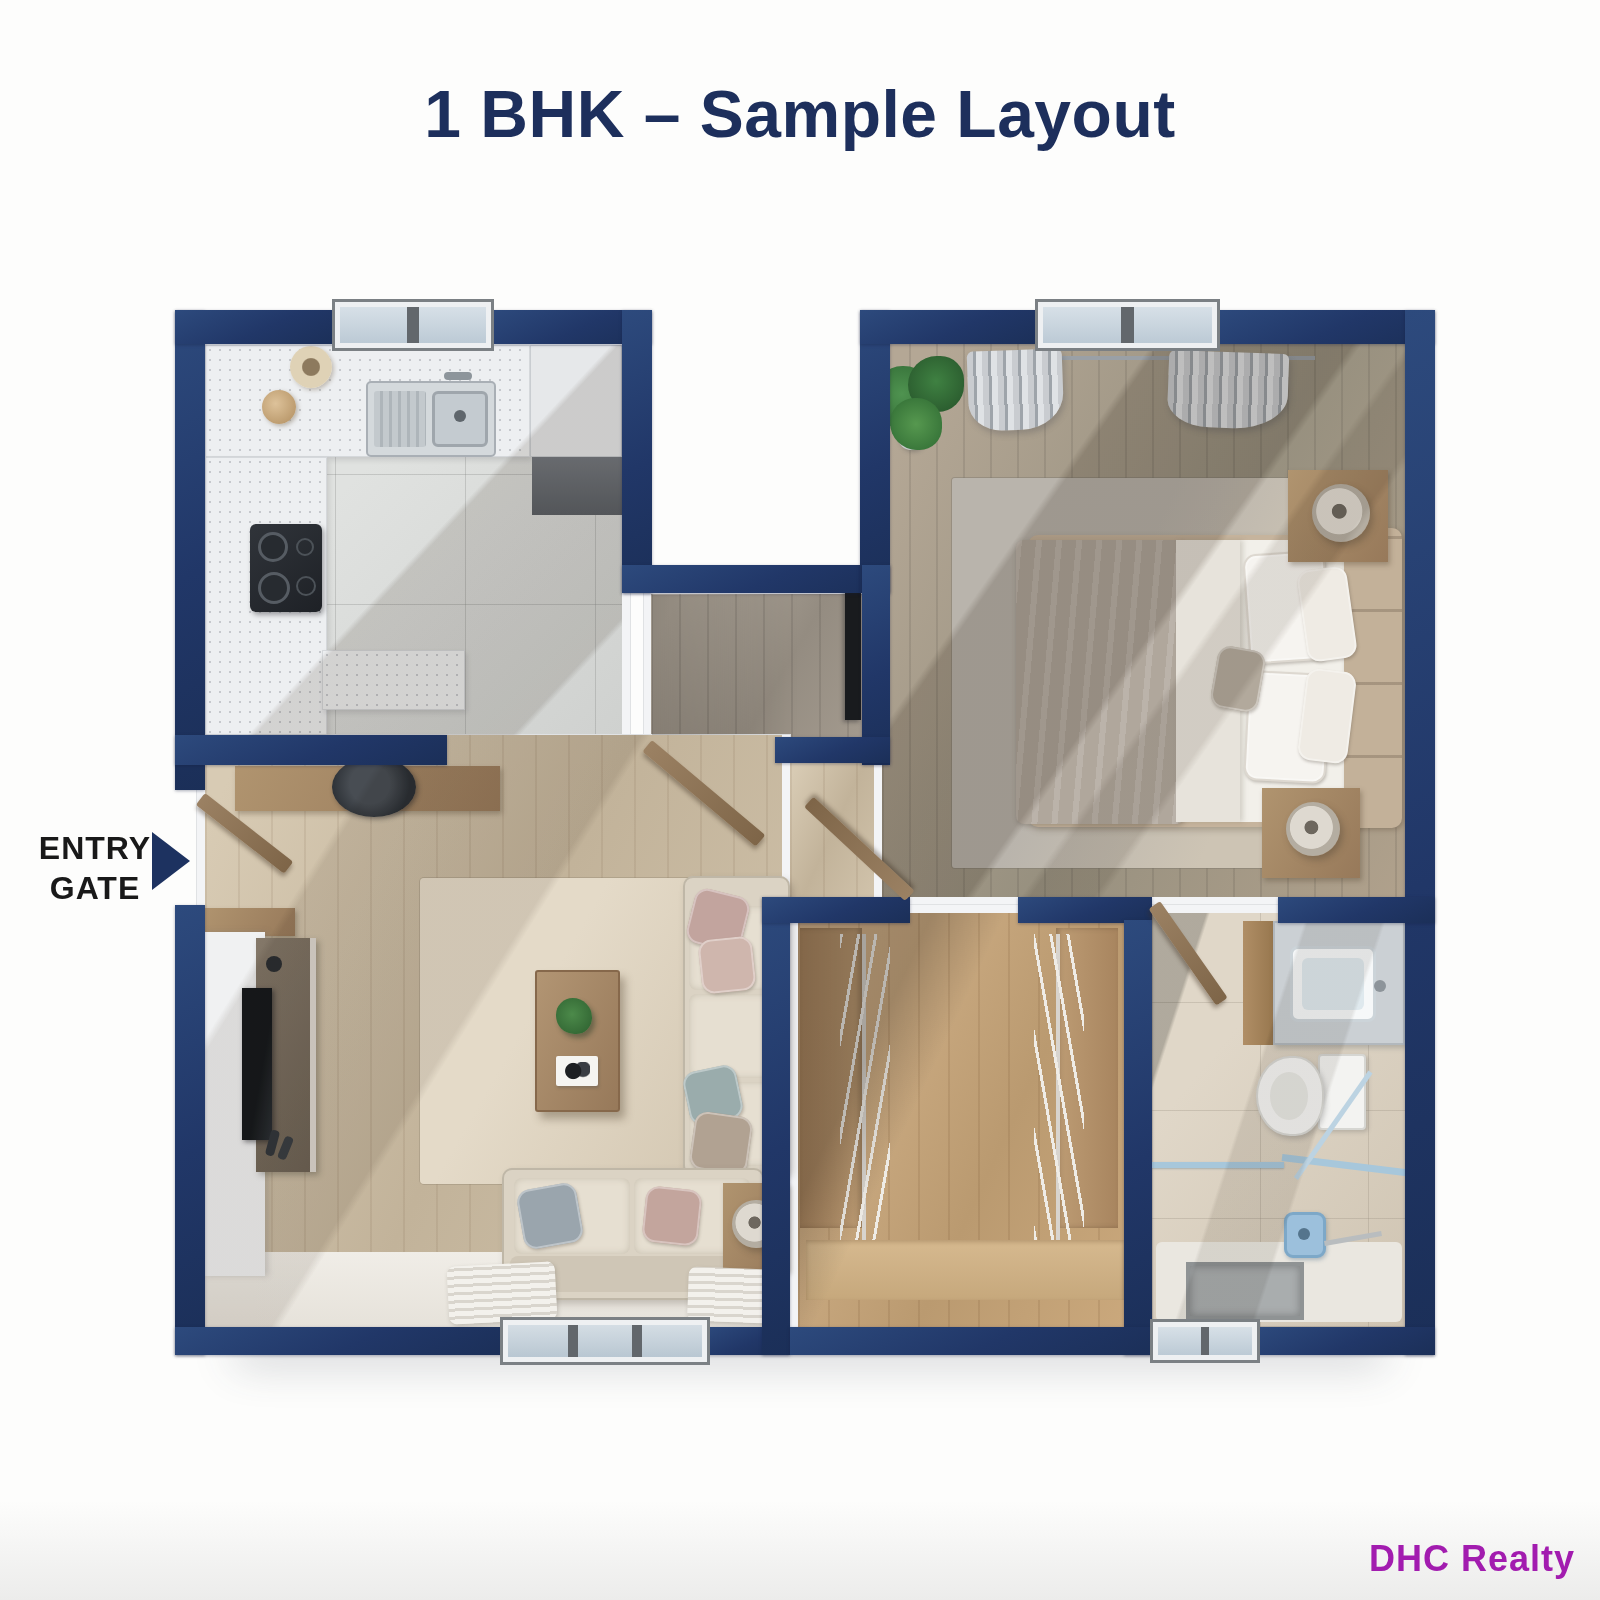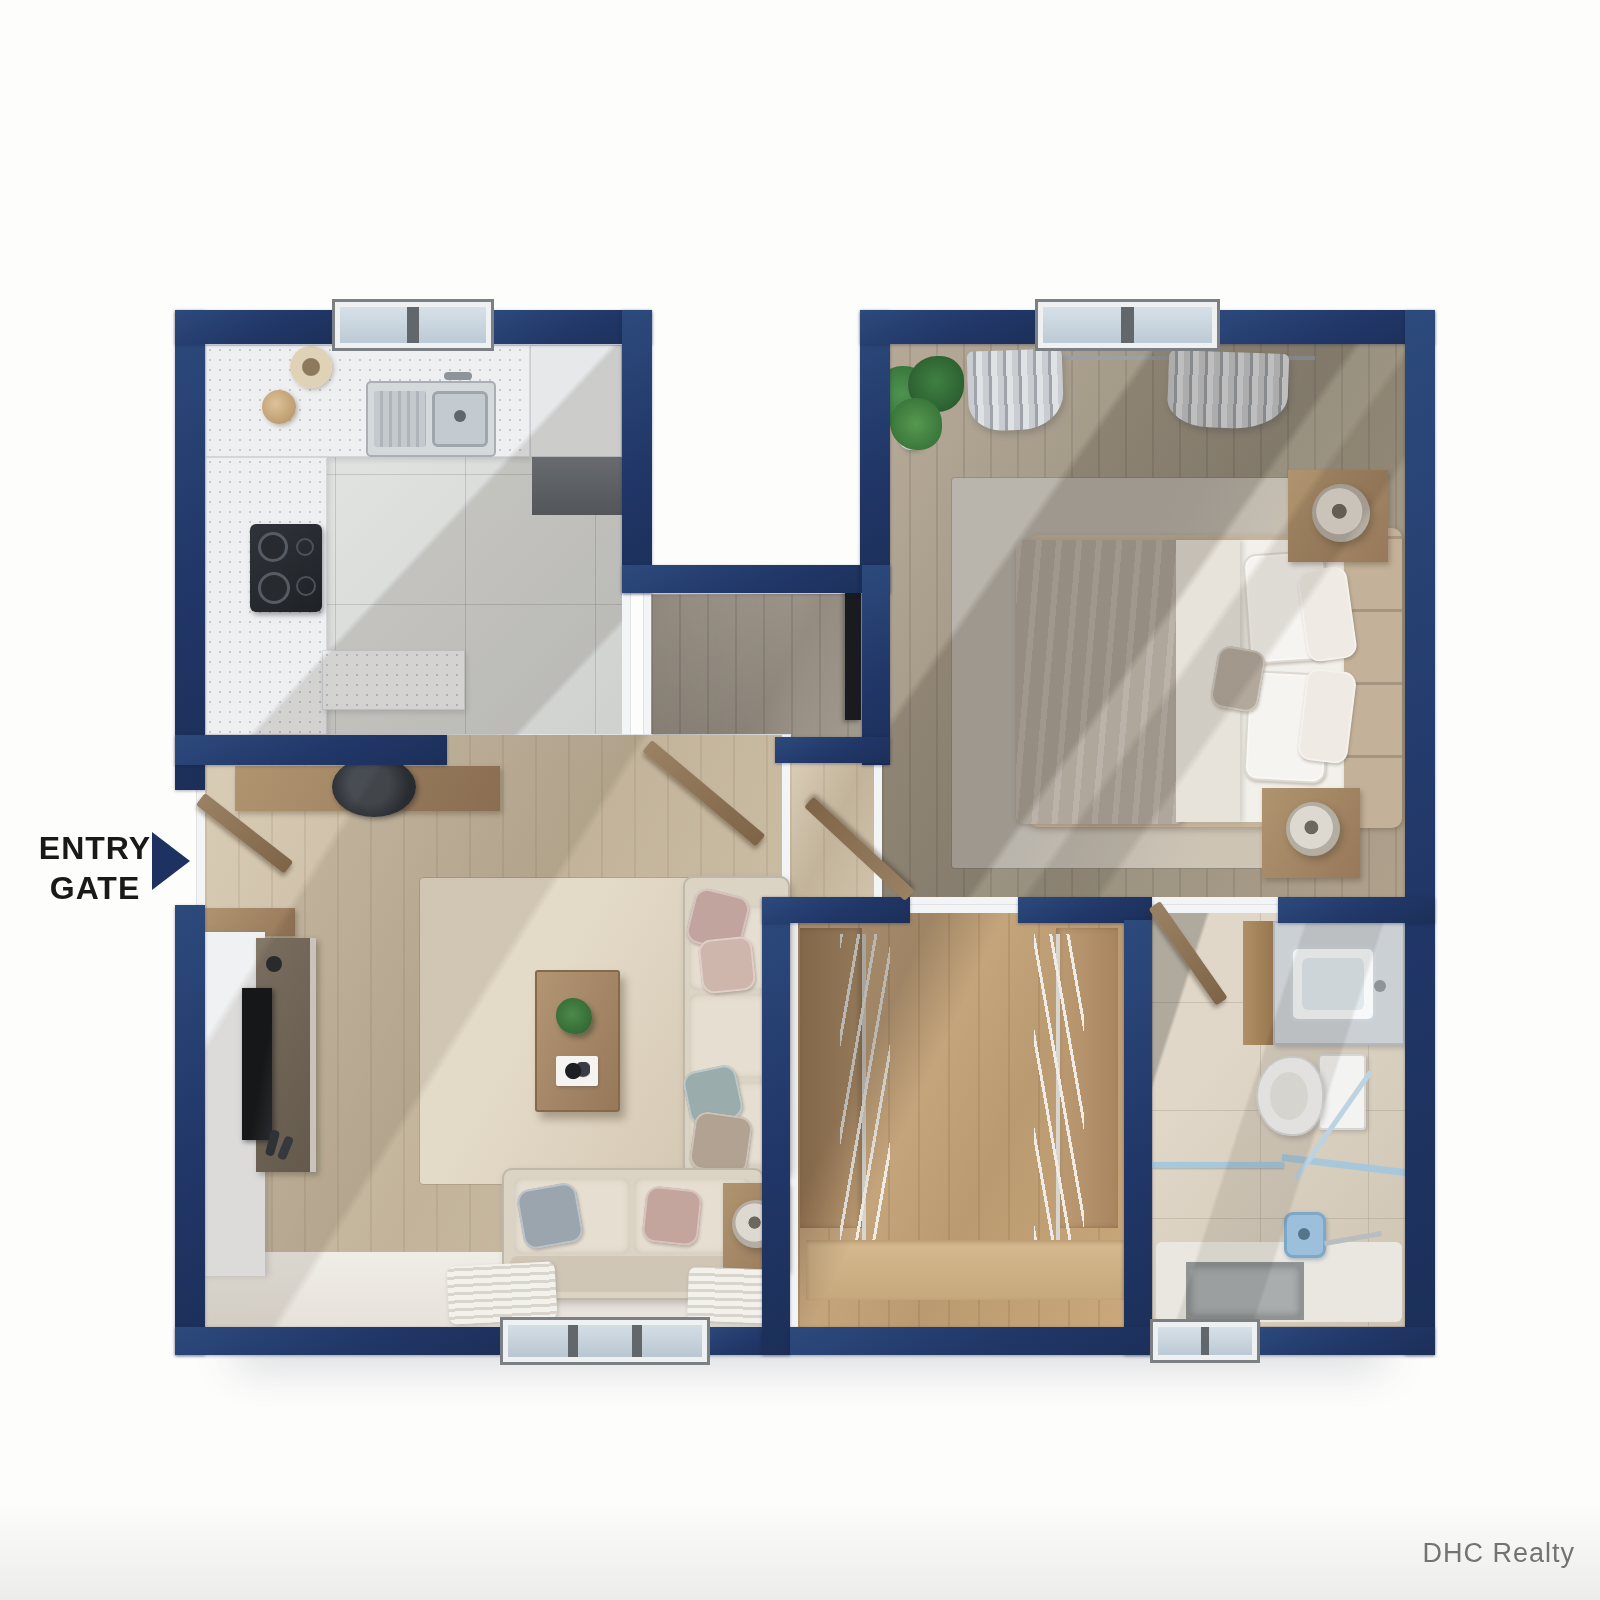--- a/index.html
+++ b/index.html
@@ -55,27 +55,28 @@
   .hangers-r{background-image:repeating-linear-gradient(80deg,#efece6 0 3px,rgba(0,0,0,0) 3px 17px),
              linear-gradient(90deg,rgba(0,0,0,0) 0 22px,#d8d4ce 22px 26px,rgba(0,0,0,0) 26px);}
   .curtain{background:repeating-linear-gradient(90deg,#c9ccd0 0 6px,#9ea4aa 6px 9px,#dfe2e5 9px 15px);
            border-radius:6px 6px 45% 35%;box-shadow:2px 4px 6px rgba(80,80,85,.30);}
   .curtpile{background:repeating-linear-gradient(0deg,#f3f1ec 0 5px,#d9d5cd 5px 8px);
             border-radius:8px;box-shadow:1px 2px 4px rgba(100,95,85,.3);}
   .woodfurn{background:linear-gradient(120deg,#b0946f,#97795a);box-shadow:2px 3px 5px rgba(80,65,45,.35);}
   .title{font-weight:600;font-size:66px;line-height:1.1;color:#1d2f5c;letter-spacing:.5px;text-align:center;}
   .subtitle{font-weight:500;font-size:30px;color:#141414;text-align:center;}
   .entry{font-weight:600;font-size:32px;line-height:1.25;color:#191919;letter-spacing:1px;text-align:center;}
-  .watermark{font-weight:400;font-size:27px;color:#737373;letter-spacing:1px;}
+  .watermark{font-weight:700;font-size:36px;color:#a21caf;letter-spacing:1px;}
 </style>
 </head>
 <body>
 
 <div class="canvas">
 
+  <div class="a title" style="left:0;top:78px;width:1600px;">1 BHK – Sample Layout</div>
 
   <div class="a" style="left:235px;top:1338px;width:1150px;height:26px;background:#3a4252;opacity:.26;filter:blur(22px);"></div>
   <div class="a" style="left:0;top:1500px;width:1600px;height:100px;background:linear-gradient(rgba(238,238,237,0),#ececeb);"></div>
 
   <div class="a floor tile-gray" style="left:197px;top:337px;width:433px;height:406px;"></div>
   <div class="a floor wood-gray" style="left:644px;top:587px;width:226px;height:158px;border-width:7px;"></div>
   <div class="a floor wood-graywarm" style="left:874px;top:329px;width:539px;height:576px;"></div>
   <div class="a floor wood-light" style="left:197px;top:735px;width:593px;height:600px;border-width:0 8px 8px 8px;"></div>
   <div class="a wood-light" style="left:790px;top:761px;width:84px;height:144px;"></div>
   <div class="a floor wood-warm" style="left:790px;top:905px;width:342px;height:430px;"></div>

